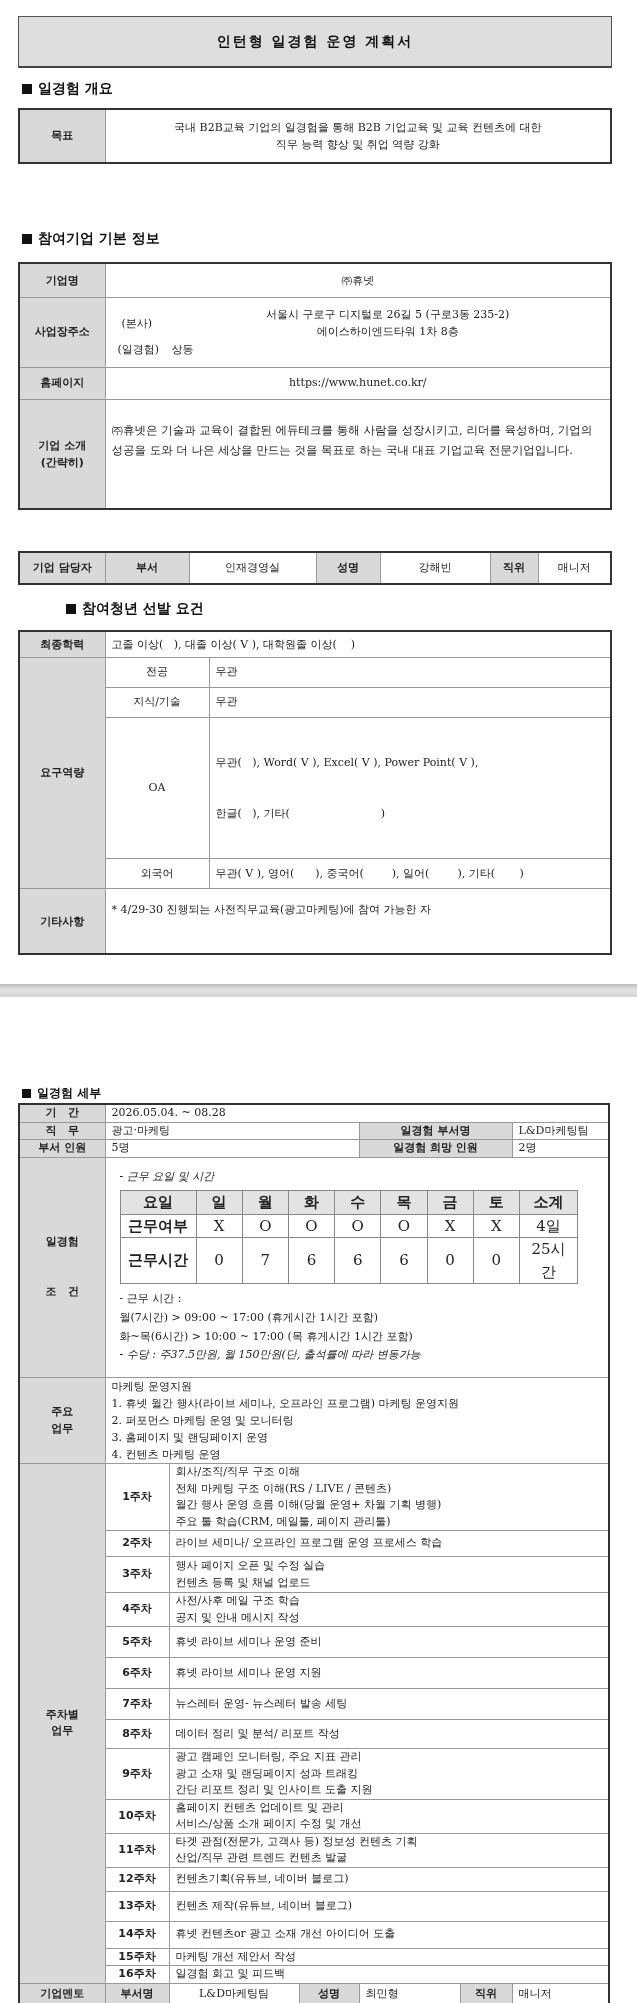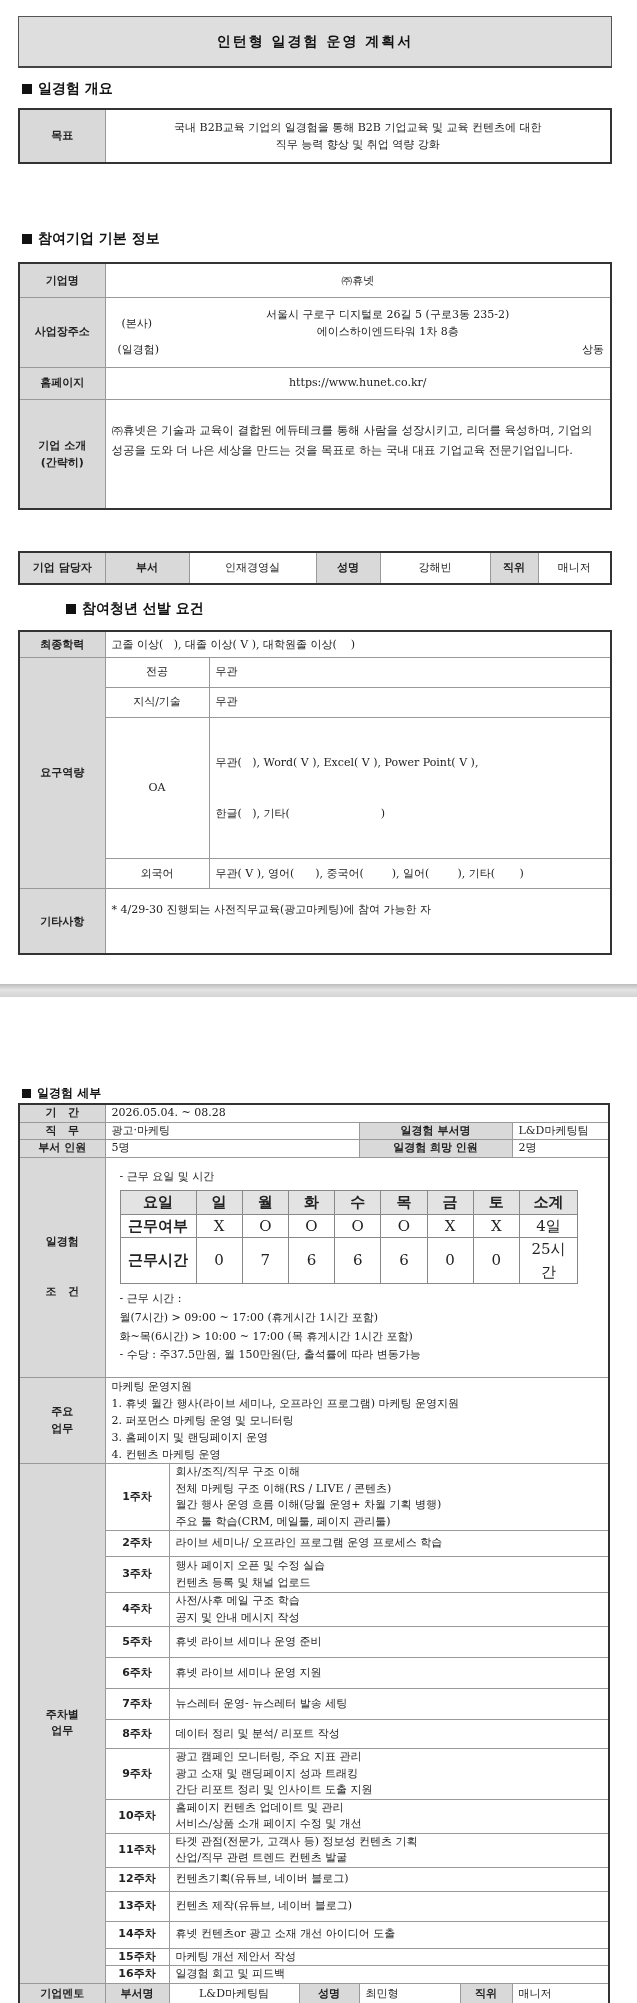--- a/index.html
+++ b/index.html
@@ -11,21 +11,21 @@
   .sec-h .sq { width: 10px; height: 10px; background: #111; display: inline-block; }
   table { border-collapse: collapse; position: absolute; left: 18px; width: 594px; table-layout: fixed; }
   td { border: 1px solid #999; padding: 2px 6px; vertical-align: middle; font-size: 11px; line-height: 1.55; }
   td.lbl { background: #d9d9d9; text-align: center; font-weight: bold; font-family: "DejaVu Sans", sans-serif; font-size: 11px; color: #222; }
   td.c { text-align: center; }
   .thick { border: 2px solid #333; }
   .sep { position: absolute; left: 0; top: 984px; width: 637px; height: 13px; background: linear-gradient(#bdbdbd, #e4e4e4 45%, #d3d3d3); }
   .inner-tbl { position: static; width: 100%; border-collapse: collapse; margin: 4px 0 6px 0; }
   .inner-tbl td { border: 1px solid #888; text-align: center; padding: 2px 2px; font-size: 15px; }
   .inner-tbl td.h { background: #e3e3e3; font-weight: bold; font-family: "DejaVu Sans", sans-serif; }
-  .it { }
+  .it { font-style: italic; }
   .ln { display: block; }
   td.wk { text-align: center; font-weight: bold; font-family: "DejaVu Sans", sans-serif; font-size: 11px; }
   .d2 td { padding: 0 6px; line-height: 1.5; }
 </style>
 </head>
 <body>
 
 <div class="title-box">
   <span>인턴형 일경험 운영 계획서</span>
 </div>
@@ -73,21 +73,21 @@
     <td colspan="3" style="position:relative;">
       <div style="display:flex; align-items:center;">
         <span style="width:60px; padding-left:10px;">(본사)</span>
         <span style="flex:1; text-align:center;">
           <span class="ln">서울시 구로구 디지털로 26길 5 (구로3동 235-2)</span>
           <span class="ln">에이스하이엔드타워 1차 8층</span>
         </span>
       </div>
       <div style="display:flex; align-items:center;">
         <span style="width:60px; padding-left:6px;">(일경험)</span>
-        <span style="flex:1; text-align:right;">상동</span>
+        <span style="flex:1; text-align:left;">상동</span>
       </div>
     </td>
   </tr>
   <tr style="height:32px;">
     <td class="lbl">홈페이지</td>
     <td class="c" colspan="3">https://www.hunet.co.kr/</td>
   </tr>
   <tr style="height:110px;">
     <td class="lbl">
       <span class="ln">기업 소개</span>

